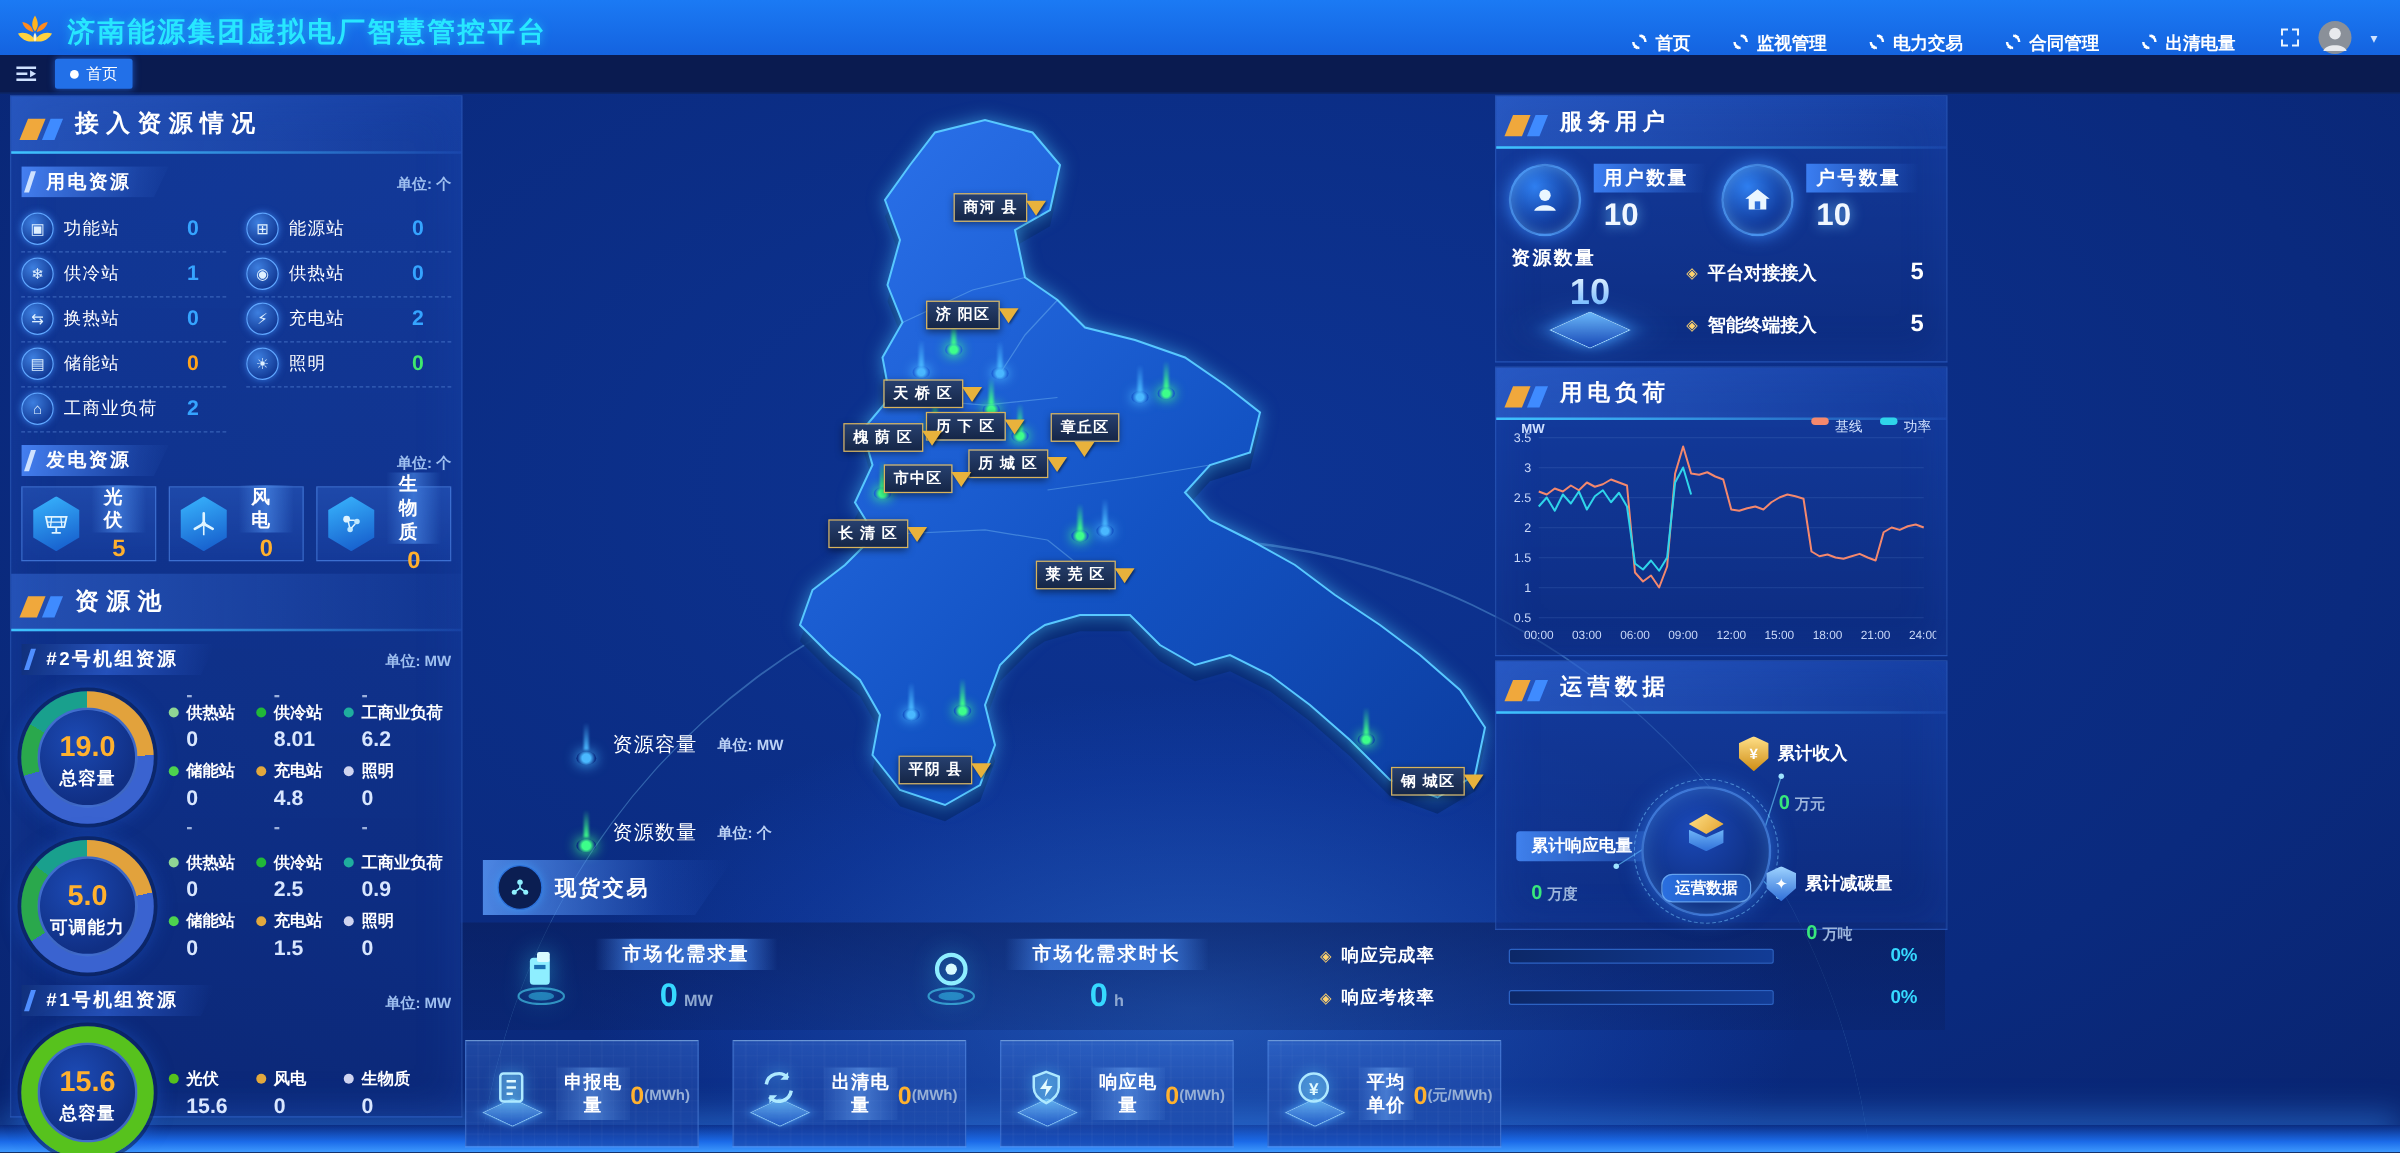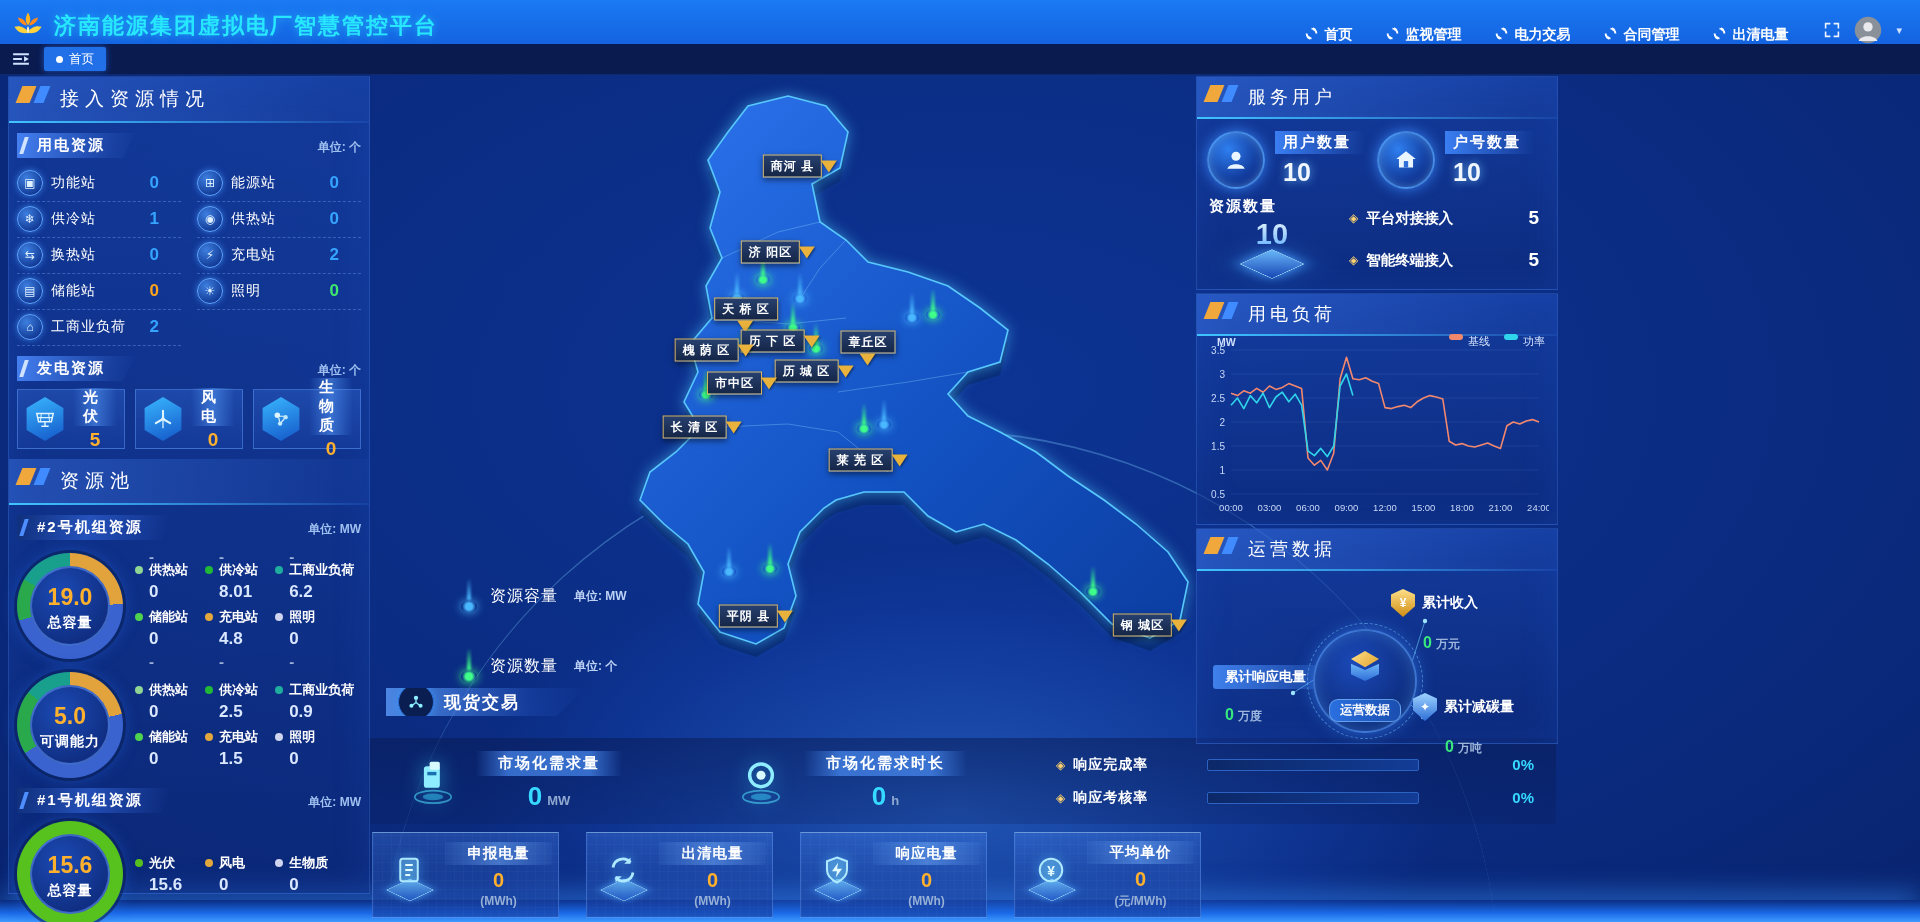--- a/index.html
+++ b/index.html
@@ -29,22 +29,22 @@
   .earth{position:absolute;left:330px;top:390px;width:1250px;height:720px;pointer-events:none;z-index:1;
     background:radial-gradient(ellipse 640px 340px at 50% 58%, rgba(64,145,255,.40), rgba(30,90,220,.18) 55%, transparent 76%);}
   .earth::before{content:'';position:absolute;left:50px;top:40px;width:1120px;height:1120px;border-radius:50%;
     border-top:2px solid rgba(130,210,255,.32);transform:rotate(-3deg);}
   .floor{position:absolute;left:0;bottom:0;width:100%;height:22px;z-index:2;
     background:linear-gradient(180deg,rgba(20,80,200,.15),#1b6ae8 60%,#3f9bff);
     box-shadow:0 -6px 26px rgba(60,150,255,.55);}
   
   .panel{position:absolute;z-index:10;background:linear-gradient(180deg,rgba(28,72,178,.50),rgba(14,42,122,.55));
     border:1px solid rgba(80,140,240,.28);box-shadow:inset 0 0 34px rgba(30,80,190,.28);}
-  .hdr{position:relative;display:flex;align-items:flex-start;gap:7px;padding:9px 10px 11px;font-size:19px;
-    font-weight:normal;color:#fff;letter-spacing:6px;
+  .hdr{position:relative;display:flex;align-items:flex-end;gap:7px;padding:9px 10px 11px;font-size:19px;
+    font-weight:bold;color:#fff;letter-spacing:6px;
     background:linear-gradient(90deg,rgba(70,130,245,.38),rgba(70,130,245,.04));}
   .hdr::after{content:'';position:absolute;left:0;right:0;bottom:0;height:2px;
     background:linear-gradient(90deg,#3fc4ff,rgba(60,130,255,.12));}
   .acc{width:14px;height:17px;transform:skewX(-22deg);}
   .a1{background:#f0a83c;}
   .a2{background:#3f8bff;width:10px;margin-left:-3px;margin-right:6px;}
   .subrow{display:flex;align-items:flex-end;justify-content:space-between;margin:10px 8px 8px;}
   .band{position:relative;color:#fff;font-weight:bold;font-size:15px;letter-spacing:2px;
     padding:3px 30px 3px 20px;
     background:linear-gradient(100deg,rgba(72,132,246,.95) 0%,rgba(72,132,246,.15) 78%,transparent);
@@ -107,21 +107,21 @@
   .ml-row{display:flex;align-items:center;gap:12px;margin-bottom:34px;}
   .cyl{position:relative;width:18px;height:36px;}
   .cyl::before{content:'';position:absolute;left:7px;top:0;width:4px;height:22px;
     background:linear-gradient(180deg,transparent,var(--c));filter:blur(1px);}
   .cyl::after{content:'';position:absolute;left:1px;bottom:2px;width:16px;height:11px;border-radius:50%;
     background:radial-gradient(circle,var(--c) 0 34%,transparent 74%);box-shadow:0 0 10px var(--c);}
   .ml-label{font-size:16px;font-weight:normal;color:#fff;letter-spacing:1px;}
   .ml-unit{font-size:12px;font-weight:bold;color:#bcd2f5;margin-left:4px;}
   
   .spot-band{position:absolute;left:368px;top:686px;width:1188px;height:236px;z-index:8;}
-  .spot-tab{position:absolute;left:18px;top:2px;display:flex;align-items:center;gap:10px;width:188px;height:28px;
+  .spot-tab{position:absolute;left:18px;top:2px;display:flex;align-items:center;gap:10px;width:188px;height:44px;
     padding-left:12px;cursor:pointer;
     background:linear-gradient(90deg,rgba(95,160,255,.78),rgba(40,90,200,.30) 72%,transparent);
     clip-path:polygon(0 0,100% 0,calc(100% - 30px) 100%,0 100%);}
   .spot-ticon{width:34px;height:34px;border-radius:50%;background:#0b1e52;border:1px solid #2b6fd8;
     display:flex;align-items:center;justify-content:center;box-shadow:0 0 8px rgba(60,160,255,.7);}
   .spot-tab span{font-size:17px;font-weight:bold;color:#fff;letter-spacing:2px;}
   .spot-stats{position:absolute;left:0;top:52px;right:0;height:86px;display:flex;align-items:center;padding:0 22px;
     background:linear-gradient(180deg,rgba(9,26,82,.50),rgba(9,26,82,.22));}
   .sstat{display:flex;align-items:center;gap:14px;}
   .stat3d{width:58px;height:58px;display:flex;align-items:center;justify-content:center;
@@ -145,21 +145,21 @@
     background:
       repeating-linear-gradient(0deg,rgba(255,255,255,.025) 0 1px,transparent 1px 9px),
       repeating-linear-gradient(90deg,rgba(255,255,255,.025) 0 1px,transparent 1px 9px),
       linear-gradient(180deg,rgba(70,130,235,.35),rgba(20,55,150,.58));}
   .cicon{position:relative;width:72px;height:100%;display:flex;align-items:center;justify-content:center;}
   .cicon svg{position:relative;z-index:2;margin-bottom:10px;filter:drop-shadow(0 0 6px rgba(90,200,255,.8));}
   .cplat{position:absolute;bottom:10px;left:50%;margin-left:-16px;width:32px;height:32px;
     transform:rotateX(62deg) rotateZ(45deg);border:1px solid rgba(170,225,255,.7);
     background:linear-gradient(135deg,rgba(120,200,255,.75),rgba(40,110,230,.45));
     box-shadow:0 0 12px rgba(80,170,255,.8);}
-  .ccol{flex:1;display:flex;flex-direction:column;align-items:center;padding-right:6px;}
+  .ccol{flex:1;display:flex;flex-direction:row;align-items:center;padding-right:6px;}
   .cbanner{width:100%;text-align:center;font-size:14.5px;font-weight:bold;color:#fff;letter-spacing:1px;
     background:linear-gradient(90deg,rgba(120,180,255,.06),rgba(120,180,255,.45),rgba(120,180,255,.06));
     padding:2px 0;}
   .cval{font-size:20px;font-weight:bold;color:#ffb12e;margin-top:4px;}
   .cunit{font-size:12px;font-weight:bold;color:#97b0d6;margin-top:2px;}
   
   .rp{left:1196px;width:360px;}
   .rp .hdr{font-size:18px;letter-spacing:4px;padding:8px 10px 10px;}
   .rp1{top:76px;height:212px;}
   .rp2{top:293px;height:230px;}
@@ -623,21 +623,21 @@
       </div>
     <div id="districts">
         <div class="dmark" style="left: 432px; top: 94px;">
           <span class="box">商河 县</span>
           <span class="tri"></span>
         </div>
         <div class="dmark" style="left: 410px; top: 180px;">
           <span class="box">济 阳区</span>
           <span class="tri"></span>
         </div>
-        <div class="dmark" style="left: 378px; top: 243px; flex-direction: column;">
+        <div class="dmark" style="left: 378px; top: 243px;">
           <span class="box">天 桥 区</span>
           <span class="tri"></span>
         </div>
         <div class="dmark" style="left: 412px; top: 269px;">
           <span class="box">历 下 区</span>
           <span class="tri"></span>
         </div>
         <div class="dmark" style="left: 346px; top: 278px;">
           <span class="box">槐 荫 区</span>
           <span class="tri"></span>

